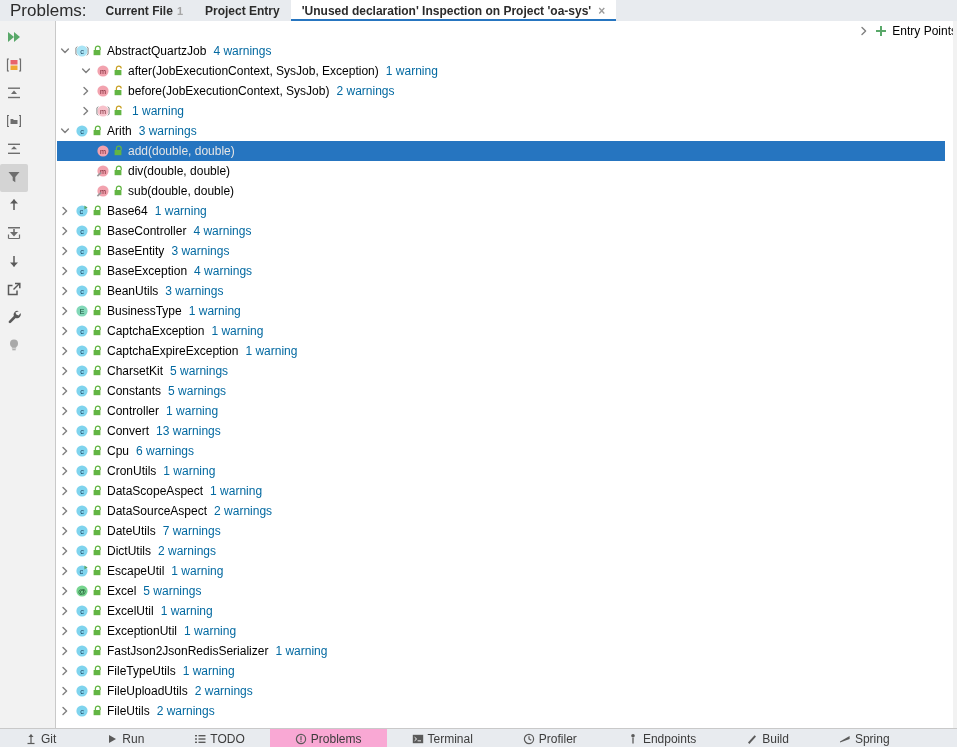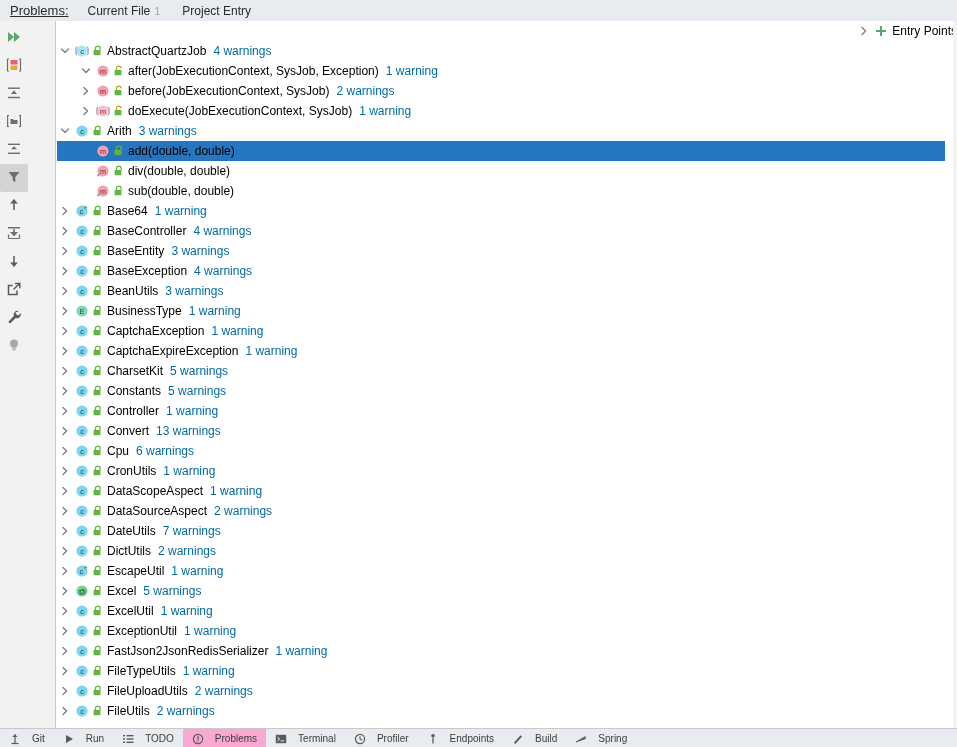--- a/index.html
+++ b/index.html
@@ -22,24 +22,23 @@
     position: absolute;
     left: 0; top: 0;
     width: 957px; height: 21px;
     background: #e8ebef;
     display: flex;
     align-items: center;
     box-sizing: border-box;
   }
   .tabbar-label {
     padding: 0 8px 0 10px;
-    font-size: 13px;
+    font-size: 17px;
     color: #2b2b2b;
     white-space: nowrap;
-    text-decoration: underline;
   }
   .tab {
     height: 21px;
     display: flex;
     align-items: center;
     padding: 0 11px;
     font-size: 12px;
     color: #2b2b2b;
     white-space: nowrap;
     position: relative;
@@ -110,21 +109,21 @@
     white-space: nowrap;
     box-sizing: border-box;
     cursor: default;
   }
   .row.selected {
     background: #2675c0;
     color: #ffffff;
     width: 888px;
   }
   .row.selected .count,
-  .row.selected .name { color: #000000; }
+  .row.selected .name { color: #e5e5e5; }
 
   .arrow {
     width: 16px;
     display: inline-flex;
     align-items: center;
     justify-content: center;
     flex: 0 0 16px;
     color: #808080;
     font-size: 10px;
     line-height: 1;
@@ -166,50 +165,54 @@
     border-top: 1px solid #c9c9c9;
     box-sizing: border-box;
     display: flex;
     align-items: flex-start;
     overflow: hidden;
   }
   .sb-item {
     height: 19px;
     display: flex;
     align-items: center;
-    gap: 11px;
-    padding: 0 9px;
-    font-size: 10px;
+    gap: 4px;
+    padding: 0 25px;
+    font-size: 12px;
     color: #3c3c3c;
     white-space: nowrap;
     cursor: pointer;
     box-sizing: border-box;
   }
   .sb-item.active { background: #f9a8d4; }
   .sb-ico { display: inline-flex; align-items: center; color: #5a5a5a; }
 
   .right-strip {
     position: absolute;
     right: 0; top: 21px;
     width: 4px; height: 707px;
     background: #f2f2f2;
   }
 </style>
 </head>
 <body>
 
 <div class="tabbar">
   <span class="tabbar-label">Problems:</span>
-  <div id="tabs-host" style="display:flex;align-items:flex-end;height:21px;">
+  <div id="tabs-host" style="display:flex;align-items:flex-end;height:21px;font-weight:bold;">
       <div class="tab">
         <span>Current File</span>
         <span class="count">1</span>
       </div>
       <div class="tab">
         <span>Project Entry</span>
+      </div>
+      <div class="tab active">
+        <span>'Unused declaration' Inspection on Project 'oa-sys'</span>
+        <span class="tab-close">×</span>
       </div>
     </div>
 </div>
 
 <div class="toolbar">
   <div class="tb-grid" id="toolbar-host">
       <div class="tb-btn">
         <span><svg width="16" height="16" viewBox="0 0 16 16" xmlns="http://www.w3.org/2000/svg">
             <path d="M2 3 L8 8 L2 13 Z" fill="#59a869"></path>
             <path d="M8 3 L14 8 L8 13 Z" fill="#59a869"></path>
@@ -389,21 +392,20 @@
             <path d="M2.2 2.6 L0.9 4 L0.9 10 L2.2 11.4" stroke="#8a8a8a" stroke-width="1" fill="none"></path>
             <path d="M11.8 2.6 L13.1 4 L13.1 10 L11.8 11.4" stroke="#8a8a8a" stroke-width="1" fill="none"></path>
           </svg>
         </span>
         <span class="icon vis">
           <svg width="12" height="12" viewBox="0 0 12 12" xmlns="http://www.w3.org/2000/svg">
             <rect x="2.6" y="5" width="6.8" height="5.2" fill="#62b543"></rect>
             <path d="M4.4 5 L4.4 3.4 a2.4 2.4 0 0 1 4.8 0" stroke="#c9a227" stroke-width="1.25" fill="none"></path>
           </svg>
         </span>
-        <span class="name">doExecute(JobExecutionContext, SysJob)</span>
         <span class="count">1 warning</span>
       </div>
       <div class="row" style="padding-left: 0px;">
         <span class="arrow">
           <svg width="10" height="10" viewBox="0 0 10 10" xmlns="http://www.w3.org/2000/svg">
             <path d="M1.6 3 L5 6.6 L8.4 3" stroke="#808080" stroke-width="1.4" fill="none" stroke-linecap="round" stroke-linejoin="round"></path>
           </svg>
         </span>
         <span class="icon">
           <svg width="14" height="14" viewBox="0 0 14 14" xmlns="http://www.w3.org/2000/svg">

